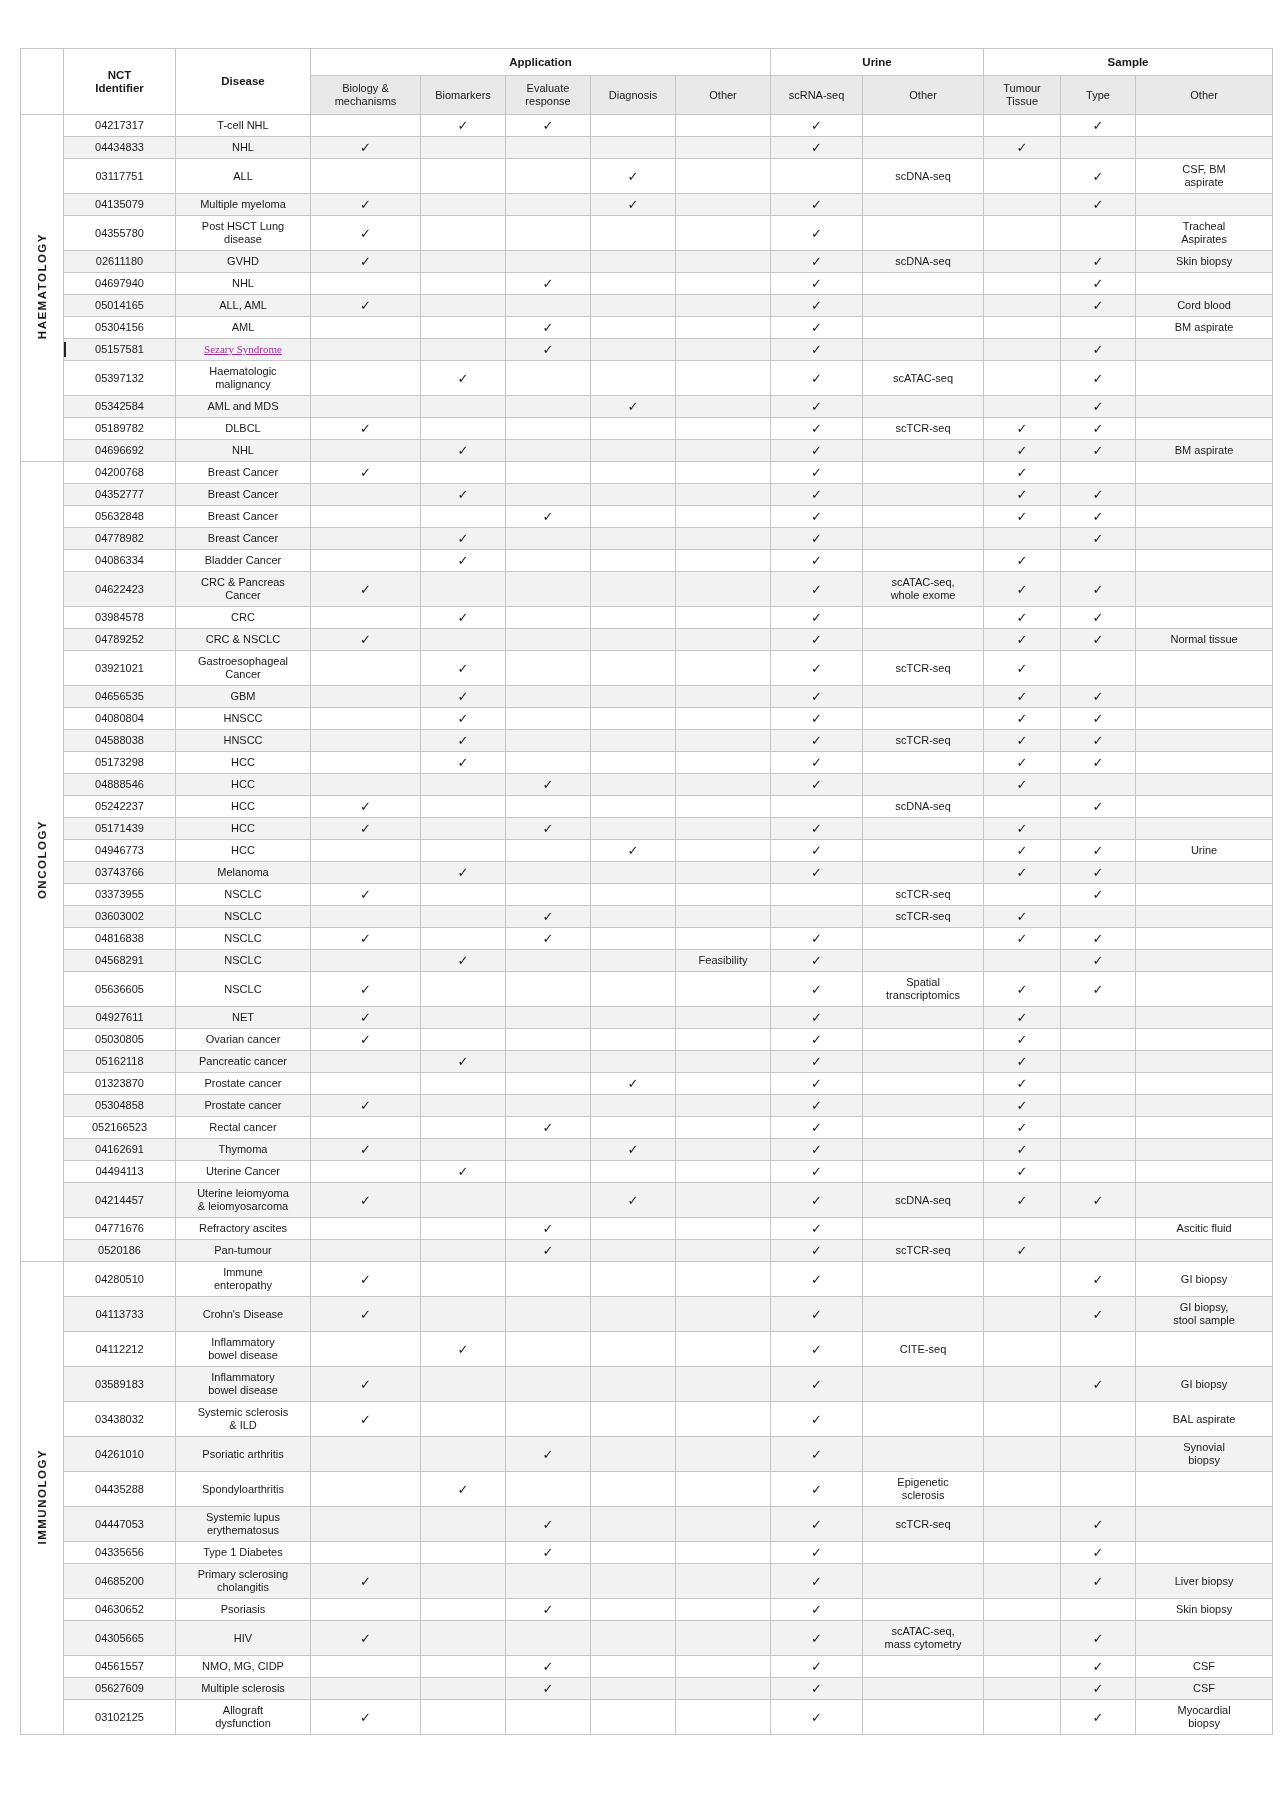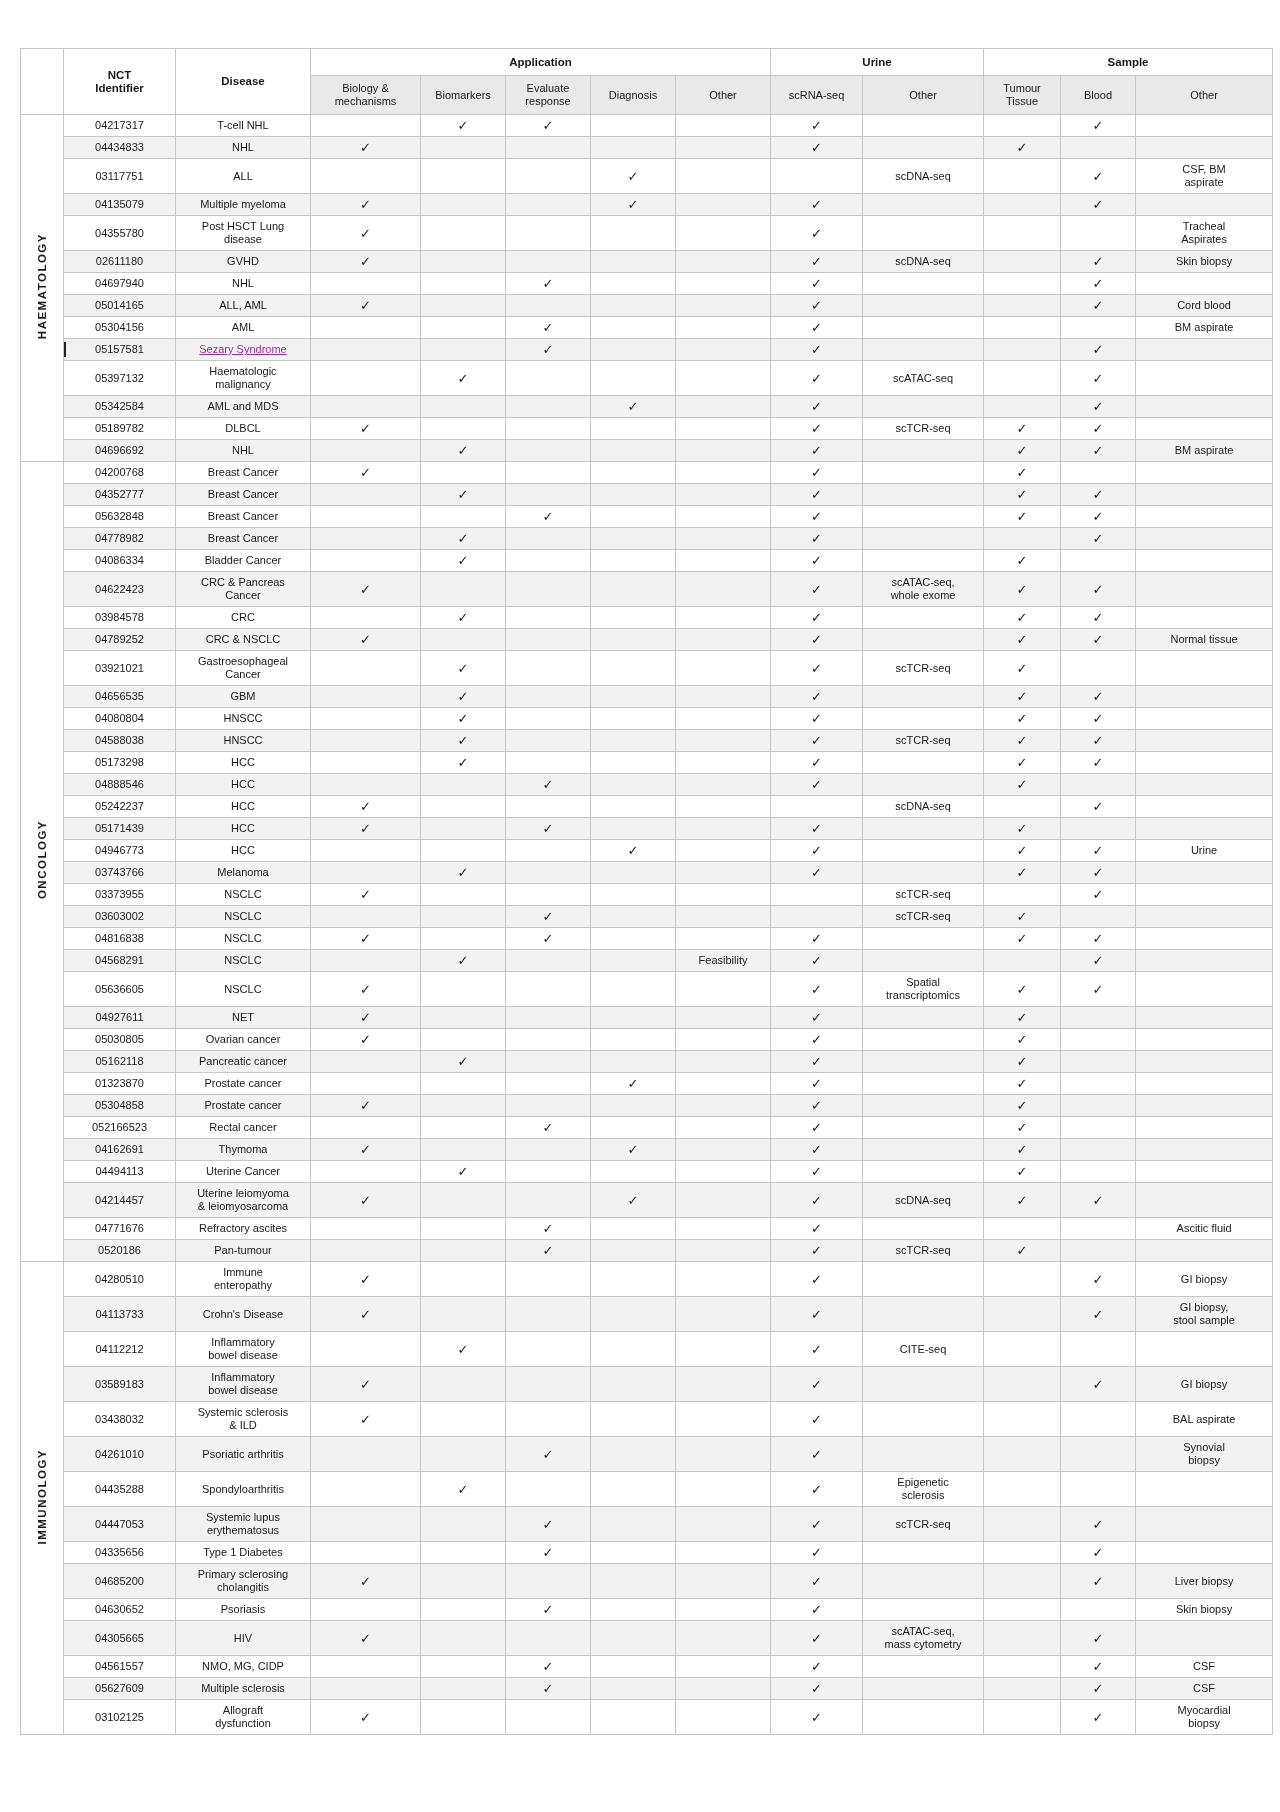--- a/index.html
+++ b/index.html
@@ -18,21 +18,21 @@
   thead tr.group-row th{font-weight:bold;background:#ffffff;font-size:11.5px;height:18px;margin-left:45px;}
   thead th.static-h{font-weight:bold;background:#ffffff;font-size:11.5px;}
   thead tr.sub-row th{background:#e9e9e9;font-weight:normal;height:30px;}
   td.sec-cell{background:#ffffff;width:43px;padding:0;}
   .vlabel{
     display:inline-block;writing-mode:vertical-rl;transform:rotate(180deg);
     font-weight:bold;font-size:11.5px;letter-spacing:1.5px;white-space:nowrap;
   }
   tr.stripe td{background:#f2f2f2;}
   td.ck{font-size:13px;}
-  .dlink{color:#a32ba1;text-decoration:underline;cursor:pointer;}
+  .dlink{color:#a32ba1;text-decoration:underline;cursor:pointer;font-family:Liberation Serif, serif;}
   td.cursor{position:relative;margin-left:11px;}
   td.cursor::before{content:"";position:absolute;left:0;top:3px;bottom:3px;width:2px;background:#222222;}
 </style>
 </head>
 <body>
 
 <div class="table-wrap">
   <table id="trials-table">
       <colgroup>
         <col style="width: 43px;">
@@ -64,21 +64,21 @@
 mechanisms</th>
           <th>Biomarkers</th>
           <th>Evaluate
 response</th>
           <th>Diagnosis</th>
           <th>Other</th>
           <th>scRNA-seq</th>
           <th>Other</th>
           <th>Tumour
 Tissue</th>
-          <th>Blood</th>
+          <th>Type</th>
           <th>Other</th>
         </tr>
       </thead>
       <tbody>
         <tr>
           <td rowspan="14" class="sec-cell"><span class="vlabel">HAEMATOLOGY</span></td>
           <td>04217317</td>
           <td>T-cell NHL</td>
           <td></td>
           <td class="ck">✓</td>

